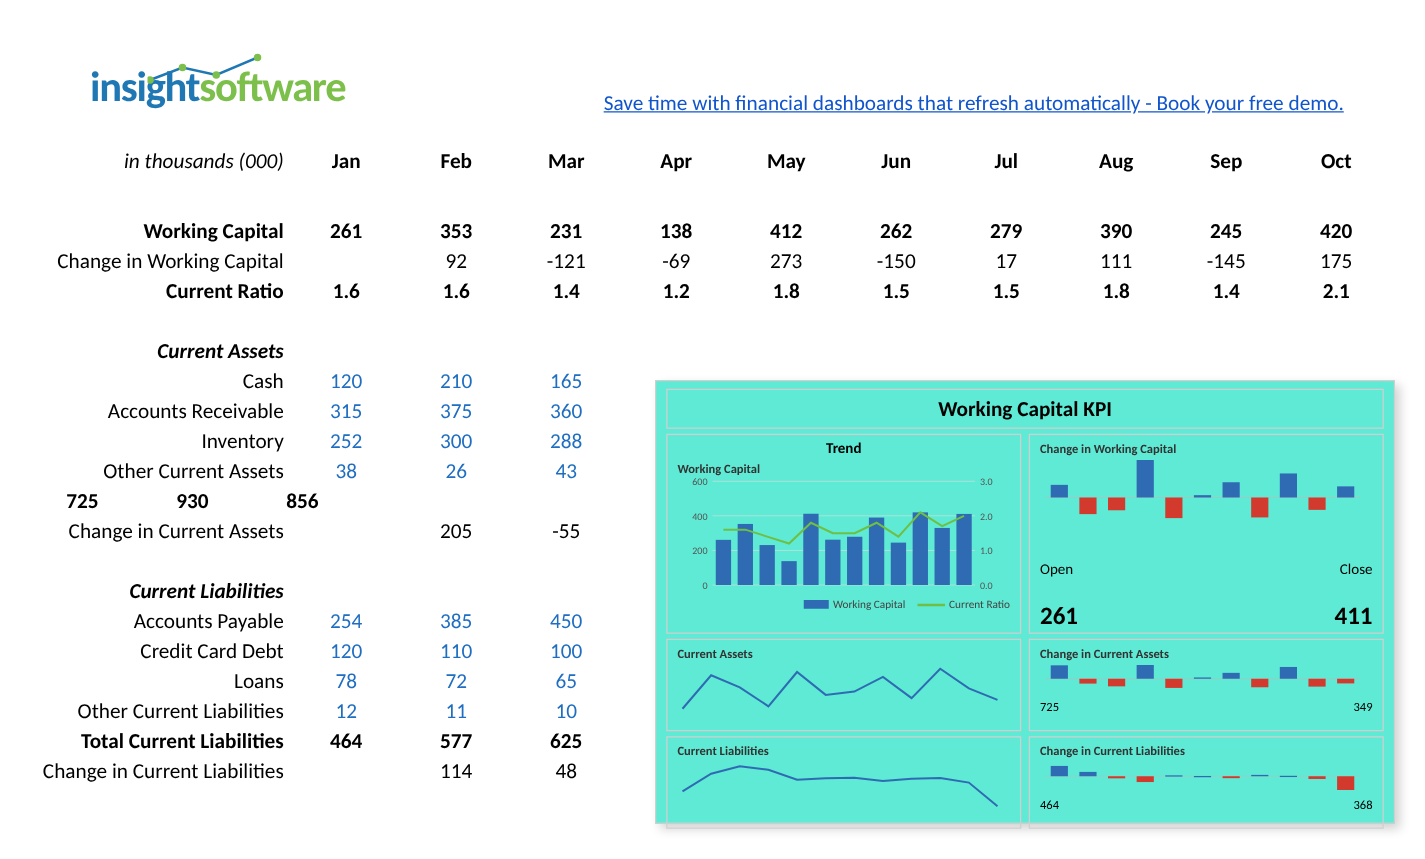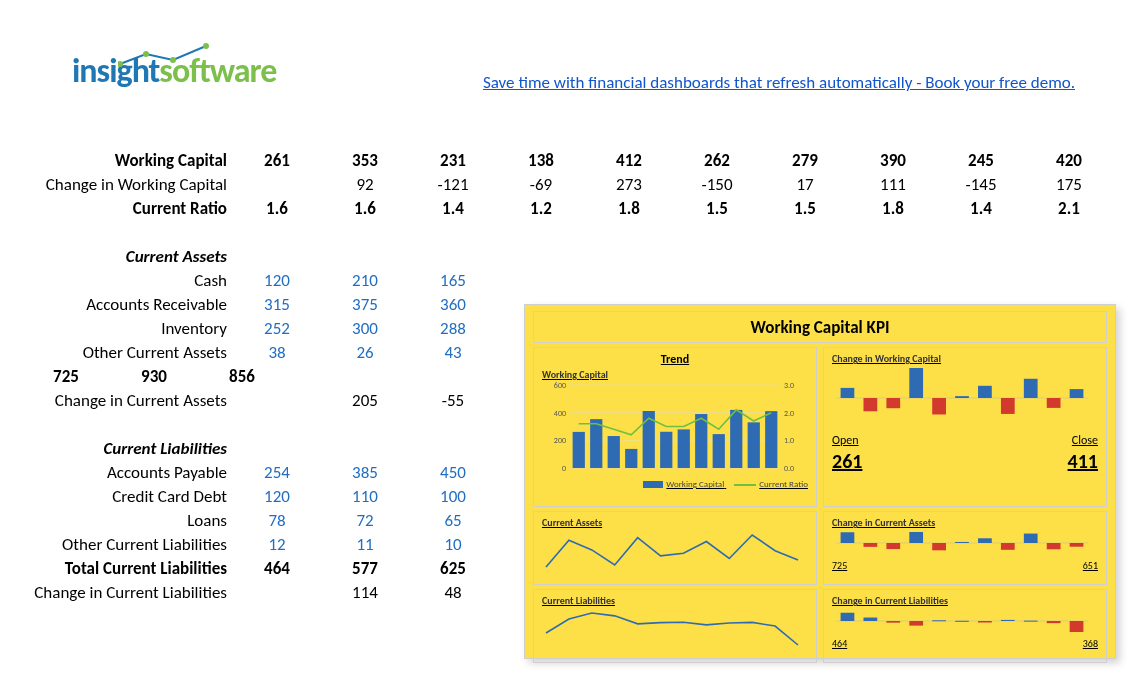--- a/index.html
+++ b/index.html
@@ -16,34 +16,34 @@
   .tbl .row{display:flex;align-items:center;height:24px;}
   .tbl .lbl{width:205px;text-align:right;padding-right:6px;}
   .tbl .cell{width:88px;text-align:center;}
   .bold{font-weight:700;}
   .italic{font-style:italic;}
   .blue{color:#1f6ec1;}
   .months .cell{font-weight:700;}
   .spacer{height:24px;}
   
   .panel{position:absolute;left:524px;top:304px;width:590px;height:353px;
-         background:#fde047;border:1px solid #cfcfcf;
+         background:#5eead4;border:1px solid #cfcfcf;
          box-shadow:4px 4px 8px rgba(0,0,0,.18);}
   .panel-title{margin:6px 8px 4px;border:1px solid #cfcfcf;height:30px;
                display:flex;align-items:center;justify-content:center;
                font-weight:700;font-size:17px;}
-  .panel-grid{display:flex;gap:6px;padding:0 8px 8px;text-decoration:underline;}
+  .panel-grid{display:flex;gap:6px;padding:0 8px 8px;}
   .col{flex:1;display:flex;flex-direction:column;gap:4px;}
   .card{border:1px solid #cfcfcf;padding:4px 8px;font-size:10px;position:relative;}
   .card .hdr{text-align:center;font-weight:700;font-size:12px;margin-bottom:2px;}
   .card .sub{font-weight:700;font-size:10px;color:#333;}
   .combo{height:150px;}
   .mini{height:64px;}
   .changes{height:150px;}
-  .open-close{display:flex;justify-content:space-between;font-size:12px;margin-top:2px;}
+  .open-close{display:flex;justify-content:space-between;font-size:12px;margin-top:18px;}
   .big{font-size:20px;font-weight:700;}
   .legend{text-align:right;margin-top:2px;font-size:9px;color:#444;}
   .legend .swatch{display:inline-block;width:20px;height:7px;vertical-align:middle;margin:0 3px 0 8px;}
   .sw-bar{background:#2f6bb3;}
   .sw-line{display:inline-block;width:22px;height:0;border-top:2px solid #6fbf44;vertical-align:middle;margin:0 3px 0 8px;}
   .tiny-lbls{display:flex;justify-content:space-between;font-size:10px;margin-top:2px;}
   svg{display:block;}
 </style>
 </head>
 <body>
@@ -59,20 +59,33 @@
   </svg>
   <div class="logo-text">
     <span class="in">insight</span><span class="soft">software</span>
   </div>
 </div>
 
 <a class="promo" href="#">Save time with financial dashboards that refresh automatically - Book your free demo.</a>
 
 <div class="tbl">
 
+  <div class="row months">
+    <div class="lbl italic">in thousands (000)</div>
+    <div class="cell">Jan</div>
+    <div class="cell">Feb</div>
+    <div class="cell">Mar</div>
+    <div class="cell">Apr</div>
+    <div class="cell">May</div>
+    <div class="cell">Jun</div>
+    <div class="cell">Jul</div>
+    <div class="cell">Aug</div>
+    <div class="cell">Sep</div>
+    <div class="cell">Oct</div>
+  </div>
   <div class="spacer"></div>
       <div class="spacer" style="height:8px"></div>
 
   <div id="row-wc" class="row bold">
         <div class="lbl bold">Working Capital</div>
         <div class="cell bold">261</div>
         <div class="cell bold">353</div>
         <div class="cell bold">231</div>
         <div class="cell bold">138</div>
         <div class="cell bold">412</div>
@@ -282,21 +295,21 @@
               <rect x="100.21818181818182" y="14" width="13.745454545454546" height="7.333333333333333" fill="#d23a2e"></rect>
               <rect x="123.12727272727273" y="12.952380952380953" width="13.745454545454546" height="1.0476190476190474" fill="#2f6bb3"></rect>
               <rect x="146.03636363636366" y="9.285714285714285" width="13.745454545454546" height="4.714285714285714" fill="#2f6bb3"></rect>
               <rect x="168.94545454545457" y="14" width="13.745454545454546" height="6.80952380952381" fill="#d23a2e"></rect>
               <rect x="191.85454545454547" y="4.571428571428571" width="13.745454545454546" height="9.428571428571429" fill="#2f6bb3"></rect>
               <rect x="214.76363636363638" y="14" width="13.745454545454546" height="6.285714285714286" fill="#d23a2e"></rect>
               <rect x="237.6727272727273" y="14" width="13.745454545454546" height="3.719047619047619" fill="#d23a2e"></rect>
             </svg>
         <div class="tiny-lbls">
           <span>725</span>
-          <span>651</span>
+          <span>349</span>
         </div>
       </div>
       <div class="card mini">
         <div class="sub">Change in Current Liabilities</div>
         <svg id="chart-ccl" width="260" height="28">
               <line x1="4" y1="14" x2="256" y2="14" stroke="#bbb" stroke-width="0.5"></line>
               <rect x="8.581818181818182" y="5.75" width="13.745454545454546" height="8.25" fill="#2f6bb3"></rect>
               <rect x="31.490909090909092" y="10.526315789473685" width="13.745454545454546" height="3.4736842105263155" fill="#2f6bb3"></rect>
               <rect x="54.400000000000006" y="14" width="13.745454545454546" height="1.6644736842105263" fill="#d23a2e"></rect>
               <rect x="77.30909090909091" y="14" width="13.745454545454546" height="4.631578947368421" fill="#d23a2e"></rect>

